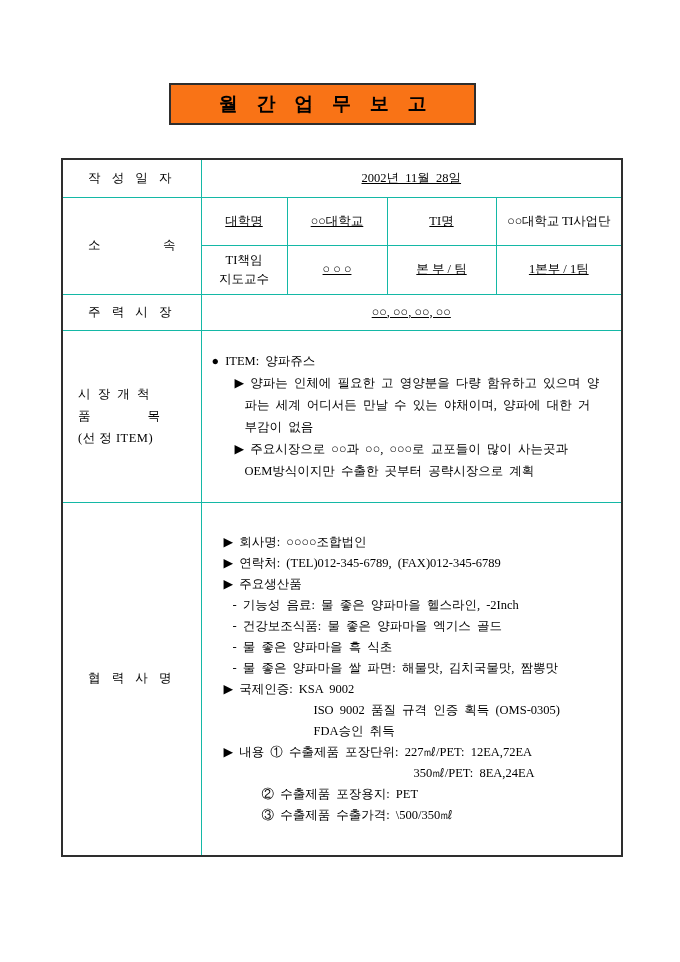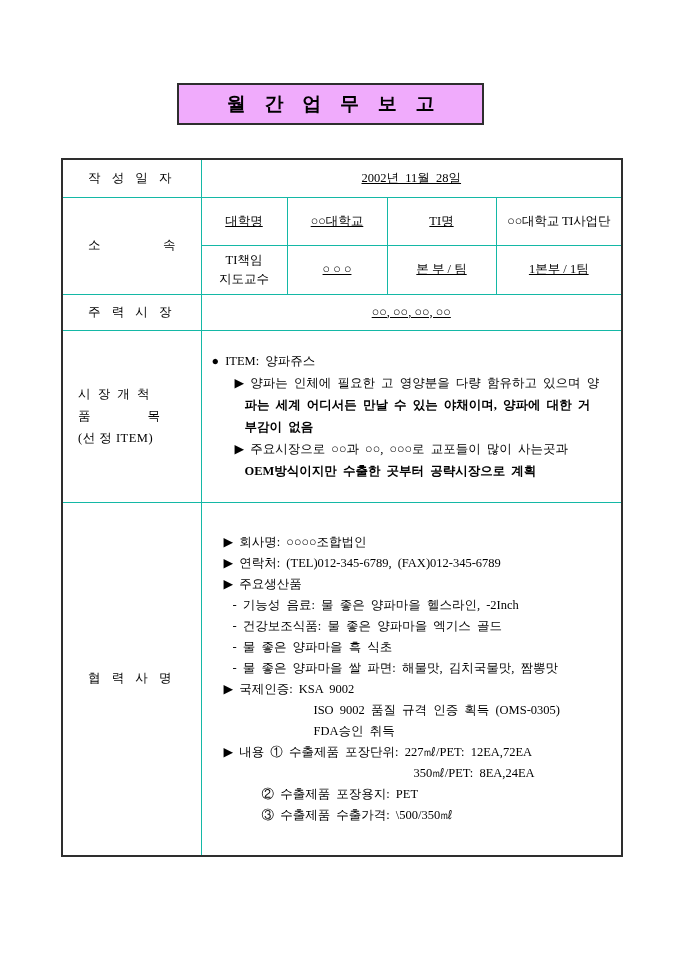--- a/index.html
+++ b/index.html
@@ -5,23 +5,23 @@
   html,body { margin:0; padding:0; }
   body {
     width:680px; height:962px; background:#ffffff;
     font-family:"Liberation Serif","DejaVu Serif",serif;
     color:#000;
   }
   .page { position:relative; width:680px; height:962px; background:#fff; overflow:hidden; }
 
   
   .title-box {
-    position:absolute; left:177px; top:83px; width:303px; height:38px;
+    position:absolute; left:169px; top:83px; width:303px; height:38px;
     border:2px solid #2e2e2e; display:flex; align-items:center; justify-content:center;
-    background:#f0abfc;
+    background:#f97316;
   }
   .title-text {
     font-size:19px; font-weight:bold; letter-spacing:7px; white-space:pre; padding-left:7px;
   }
 
   
   table.report {
     position:absolute; left:61px; top:158px; width:560px;
     border-collapse:collapse; table-layout:fixed;
     border:2px solid #2e2e2e;
@@ -47,21 +47,21 @@
 
   td.content { vertical-align:top; }
   .c4 { padding-top:16px; }
   .c4 .ln { line-height:22px; }
   .c5 { padding-top:28px; }
   .c5 .ln { line-height:21px; }
   .ln { white-space:pre; word-spacing:3px; }
 
   .i0 { margin-left:10px; }
   .i1 { margin-left:33px; }
-  .i2 { margin-left:43px;font-weight:bold; }
+  .i2 { margin-left:43px; }
   .p1 { margin-left:22px; }
   .p2 { margin-left:31px; }
   .p3 { margin-left:112px; }
   .p4 { margin-left:212px; }
   .p5 { margin-left:60px; }
 </style>
 </head>
 <body>
 
 <div class="page">

